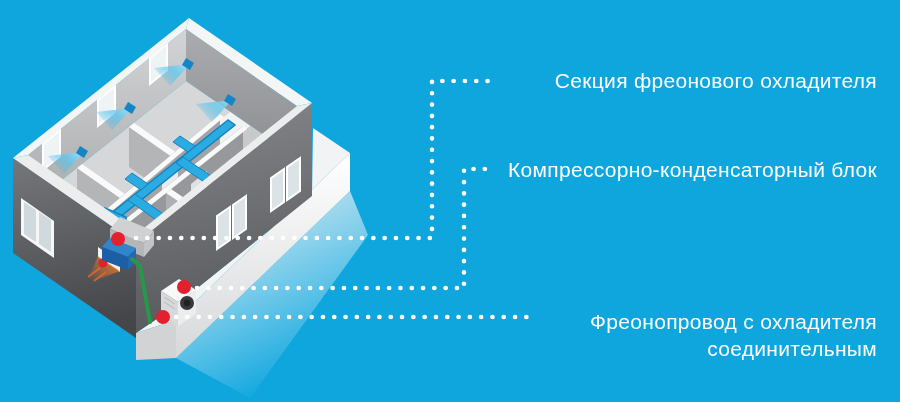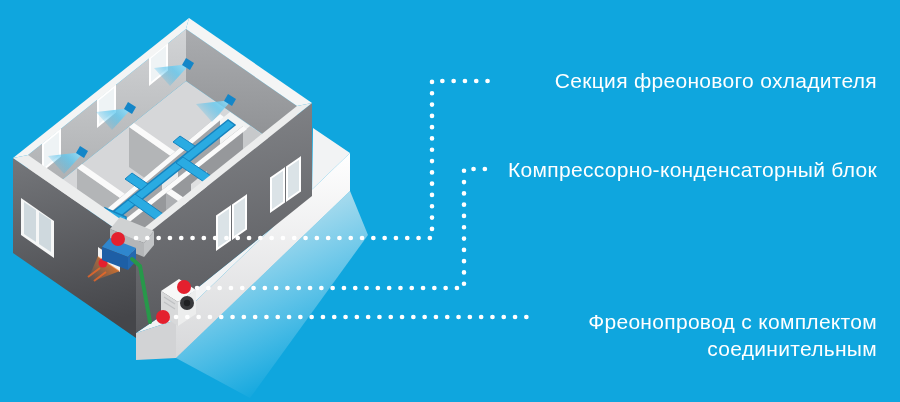--- a/index.html
+++ b/index.html
@@ -214,15 +214,15 @@
     </g>
     <g>
       <circle cx="118" cy="239" r="7" style="fill:var(--marker_red)"></circle>
       <circle cx="184" cy="287" r="7" style="fill:var(--marker_red)"></circle>
       <circle cx="163" cy="317" r="7" style="fill:var(--marker_red)"></circle>
     </g>
   </svg>
 
   <div class="callout l2">Компрессорно-конденсаторный блок</div>
   <div class="callout l1">Секция фреонового охладителя</div>
-  <div class="callout l3">Фреонопровод с комплектом соединительным</div>
+  <div class="callout l3">Фреонопровод с охладителя соединительным</div>
 
 </div>
 
 </body></html>

